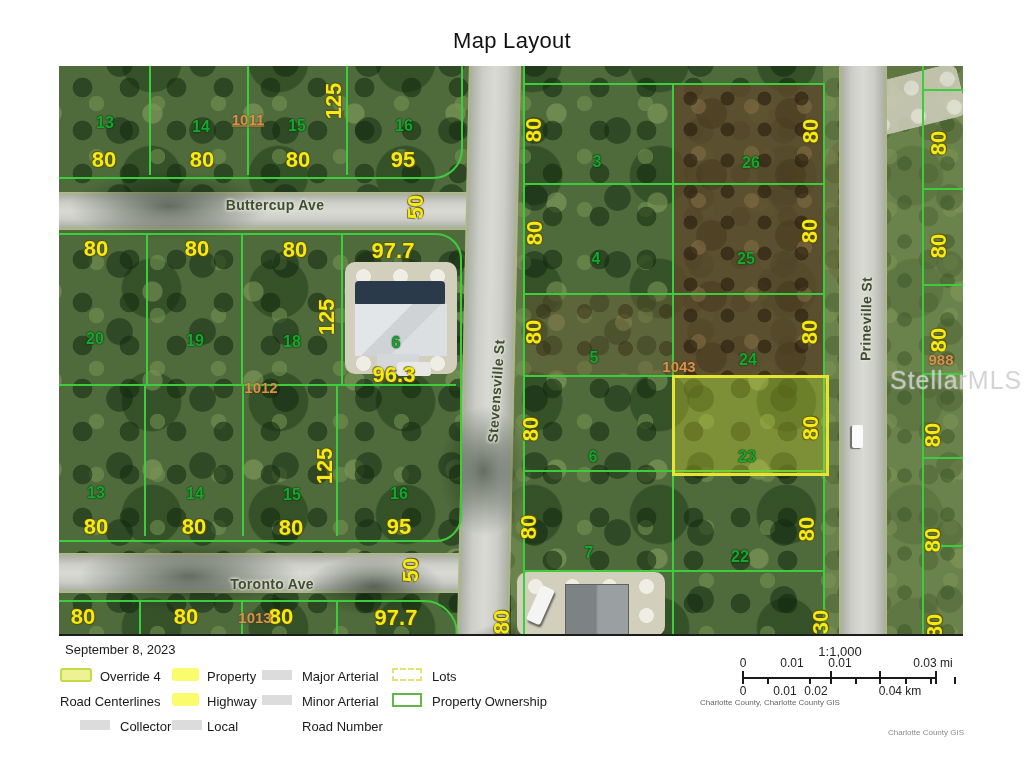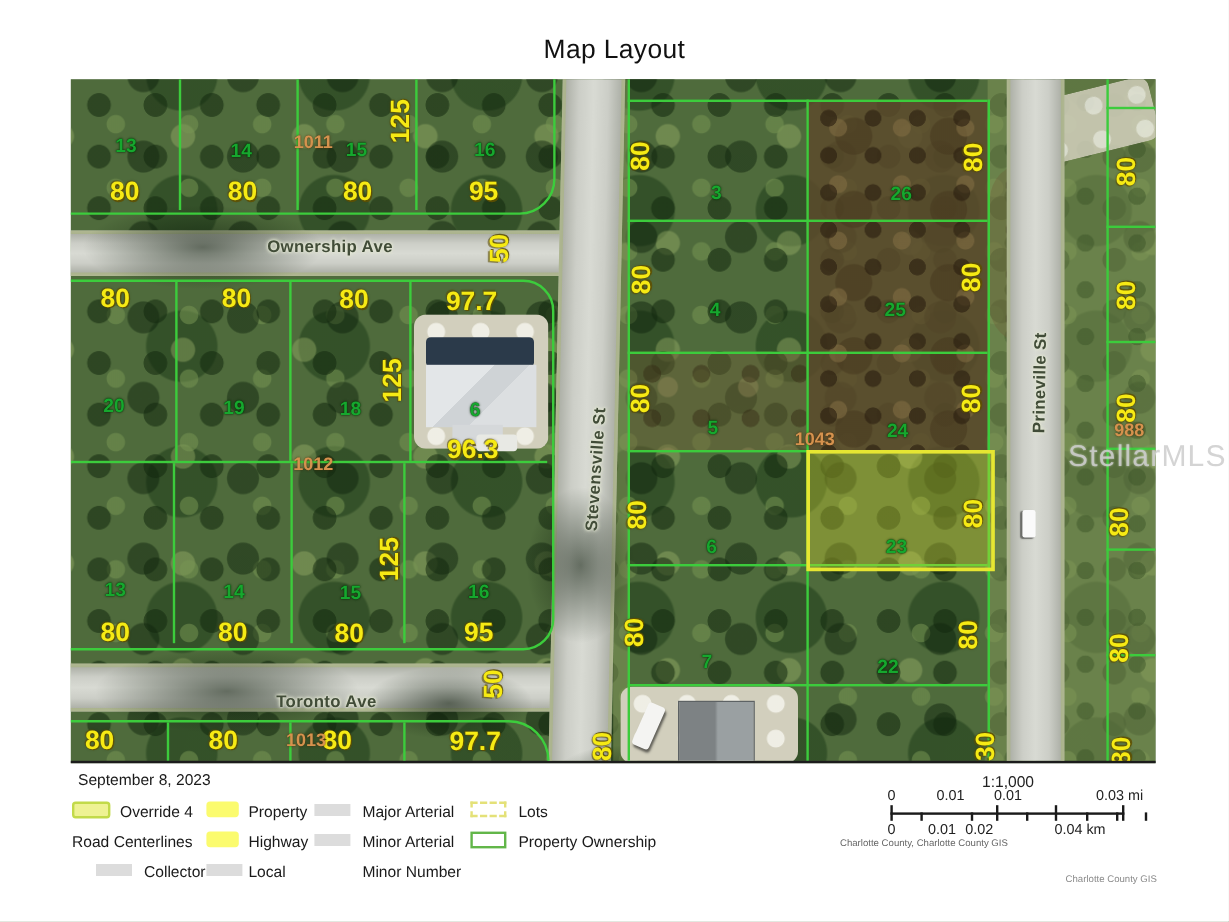--- a/index.html
+++ b/index.html
@@ -167,21 +167,21 @@
 
   <div class="vline" style="left:863px;top:0;height:568px;"></div>
   <div class="hline" style="left:863px;top:23px;width:41px;"></div>
   <div class="hline" style="left:863px;top:122px;width:41px;"></div>
   <div class="hline" style="left:863px;top:218px;width:41px;"></div>
   <div class="hline" style="left:863px;top:307px;width:41px;"></div>
   <div class="hline" style="left:863px;top:391px;width:41px;"></div>
   <div class="hline" style="left:863px;top:479px;width:41px;"></div>
 
   <div id="map-labels">
-      <span class="street-label" style="left: 216px; top: 139px;">Ownership Ave</span>
+      <span class="street-label" style="left: 216px; top: 139px;">Buttercup Ave</span>
       <span class="street-label" style="left: 213px; top: 506px; margin-top: 12px;">Toronto Ave</span>
       <span class="street-label" style="left: 437px; top: 325px; transform: translate(-50%, -50%) rotate(-86deg);">Stevensville St</span>
       <span class="street-label" style="left: 807px; top: 253px; transform: translate(-50%, -50%) rotate(-89deg);">Prineville St</span>
       <span class="lot-label" style="left: 46px; top: 28px;">13</span>
       <span class="lot-label" style="left: 142px; top: 32px;">14</span>
       <span class="lot-label" style="left: 238px; top: 31px;">15</span>
       <span class="lot-label" style="left: 345px; top: 31px;">16</span>
       <span class="lot-label" style="left: 36px; top: 244px;">20</span>
       <span class="lot-label" style="left: 136px; top: 246px;">19</span>
       <span class="lot-label" style="left: 233px; top: 247px;">18</span>
@@ -235,21 +235,21 @@
       <span class="dim-label" style="left: 751px; top: 266px; transform: translate(-50%, -50%) rotate(-90deg);">80</span>
       <span class="dim-label" style="left: 752px; top: 362px; transform: translate(-50%, -50%) rotate(-90deg);">80</span>
       <span class="dim-label" style="left: 748px; top: 463px; transform: translate(-50%, -50%) rotate(-90deg);">80</span>
       <span class="dim-label" style="left: 762px; top: 556px; transform: translate(-50%, -50%) rotate(-90deg);">30</span>
       <span class="dim-label" style="left: 880px; top: 77px; transform: translate(-50%, -50%) rotate(-90deg);">80</span>
       <span class="dim-label" style="left: 880px; top: 180px; transform: translate(-50%, -50%) rotate(-90deg);">80</span>
       <span class="dim-label" style="left: 880px; top: 274px; transform: translate(-50%, -50%) rotate(-90deg);">80</span>
       <span class="dim-label" style="left: 874px; top: 369px; transform: translate(-50%, -50%) rotate(-90deg);">80</span>
       <span class="dim-label" style="left: 874px; top: 474px; transform: translate(-50%, -50%) rotate(-90deg);">80</span>
       <span class="dim-label" style="left: 876px; top: 560px; transform: translate(-50%, -50%) rotate(-90deg);">80</span>
-      <span class="block-label" style="left: 202px; top: 53px;">1011</span>
+      <span class="block-label" style="left: 189px; top: 53px; text-decoration: underline;">1011</span>
       <span class="block-label" style="left: 202px; top: 321px;">1012</span>
       <span class="block-label" style="left: 196px; top: 551px;">1013</span>
       <span class="block-label" style="left: 620px; top: 300px;">1043</span>
       <span class="block-label" style="left: 882px; top: 293px; text-align: right;">988</span>
     </div>
 </div>
 
 <div class="watermark">StellarMLS</div>
 
 <div class="legend">
@@ -272,21 +272,21 @@
         <div class="sw sw-arterial" style="left: 203px;"></div>
         <span class="legend-cell-label" style="left: 243px;">Minor Arterial</span>
         <div class="sw sw-ownership" style="left: 333px;"></div>
         <span class="legend-cell-label" style="left: 373px;">Property Ownership</span>
       </div>
       <div class="legend-row" style="top: 77px;">
         <div class="sw sw-collector" style="left: 21px;"></div>
         <span class="legend-cell-label" style="left: 61px;">Collector</span>
         <div class="sw sw-local" style="left: 113px;"></div>
         <span class="legend-cell-label" style="left: 148px;">Local</span>
-        <span class="legend-cell-label" style="left: 243px;">Minor Number</span>
+        <span class="legend-cell-label" style="left: 243px;">Road Number</span>
       </div>
     </div>
 </div>
 
 <div class="scalebox">
   <div class="sb-ratio" style="left:140px;">1:1,000</div>
   <div id="sb-mi">
       <div class="sb-label" style="left: 43px; top: 12px;">0</div>
       <div class="sb-label" style="left: 92px; top: 12px;">0.01</div>
       <div class="sb-label" style="left: 140px; top: 12px;">0.01</div>

